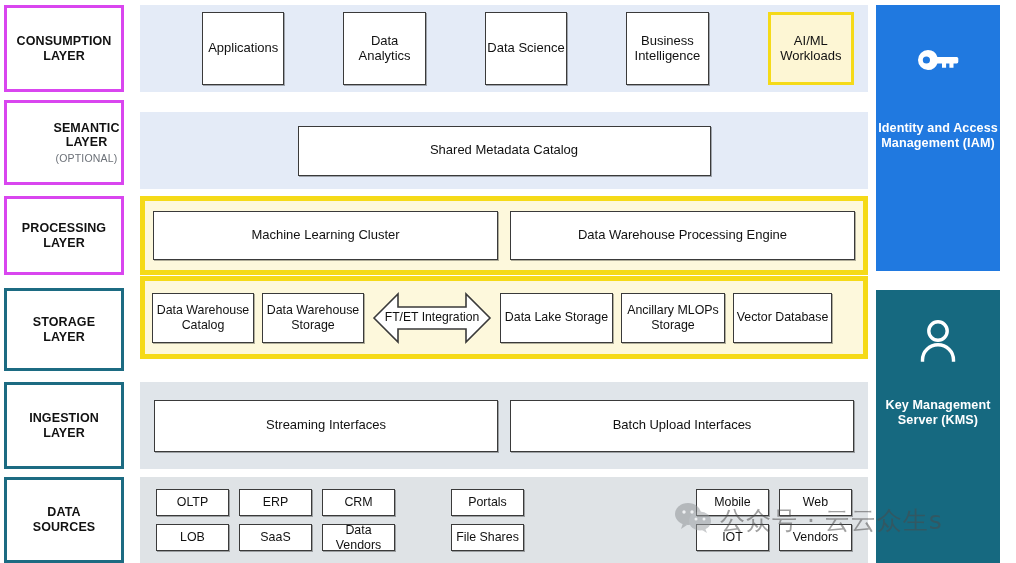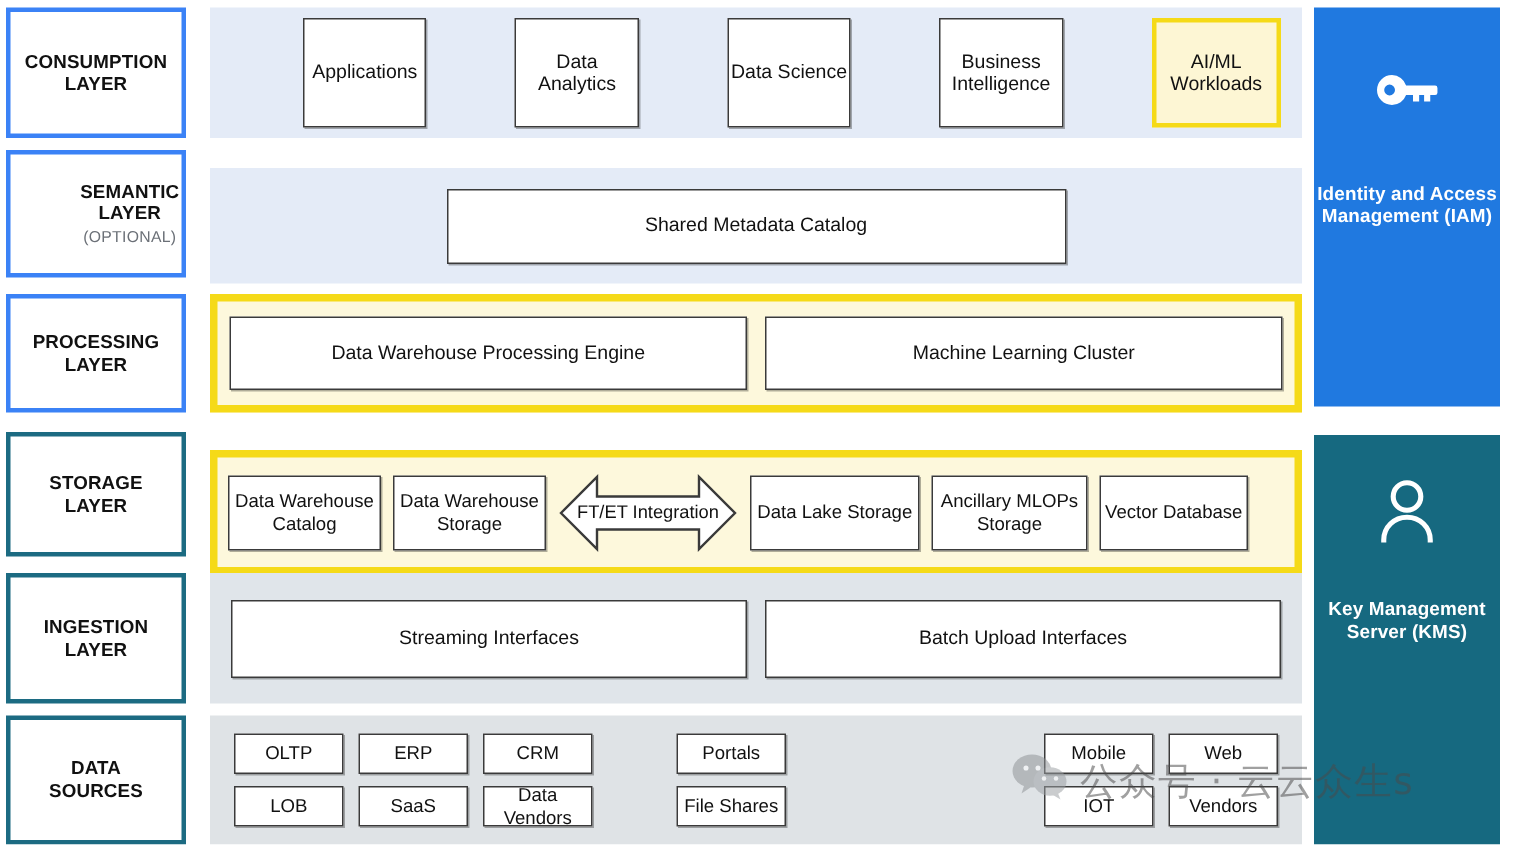--- a/index.html
+++ b/index.html
@@ -12,21 +12,21 @@
   }
   #diagram{
     position:absolute;left:0;top:0;width:1016px;height:563px;
   }
 
   
   .label-col{position:absolute;left:4px;top:0;width:128px;height:563px;}
   .layer-label{
     position:absolute;left:0;width:120px;
     background:#ffffff;
-    border:3px solid #3b82f6;
+    border:3px solid #d946ef;
     box-sizing:border-box;
     display:flex;flex-direction:column;
     align-items:center;justify-content:center;
     text-align:center;
     color:#111111;
     font-weight:bold;
     font-size:12.5px;
     line-height:1.18;
     letter-spacing:.1px;
   }
@@ -81,21 +81,21 @@
   #row-semantic{top:100px;height:77px;padding:0 14px;margin-top:12px;}
   #row-semantic .node{
     width:413px;height:50px;margin:0 auto;
   }
 
   
   #row-processing{top:196px;height:79px;padding:0 8px;gap:12px;}
   #row-processing .node{flex:1;height:49px;}
 
   
-  #row-storage{top:300px;height:83px;padding:0 7px;gap:8px;}
+  #row-storage{top:276px;height:83px;padding:0 7px;gap:8px;}
   #row-storage .node{height:50px;}
   #row-storage .st-w1{width:102px;}
   #row-storage .st-w2{width:102px;}
   #row-storage .st-w3{width:113px;}
   #row-storage .st-w4{width:104px;}
   #row-storage .st-w5{width:99px;}
 
   
   .arrow-wrap{
     position:relative;width:120px;height:58px;
@@ -212,24 +212,24 @@
   </div>
 
   <div class="band blue" id="row-semantic">
     <div class="node">
       <span>Shared Metadata Catalog</span>
     </div>
   </div>
 
   <div class="band yellow" id="row-processing">
     <div class="node">
+      <span>Machine Learning Cluster</span>
+    </div>
+    <div class="node">
       <span>Data Warehouse Processing Engine</span>
-    </div>
-    <div class="node">
-      <span>Machine Learning Cluster</span>
     </div>
   </div>
 
   <div class="band yellow" id="row-storage">
     <div class="node small st-w1">
       <span>Data Warehouse Catalog</span>
     </div>
     <div class="node small st-w2">
       <span>Data Warehouse Storage</span>
     </div>

